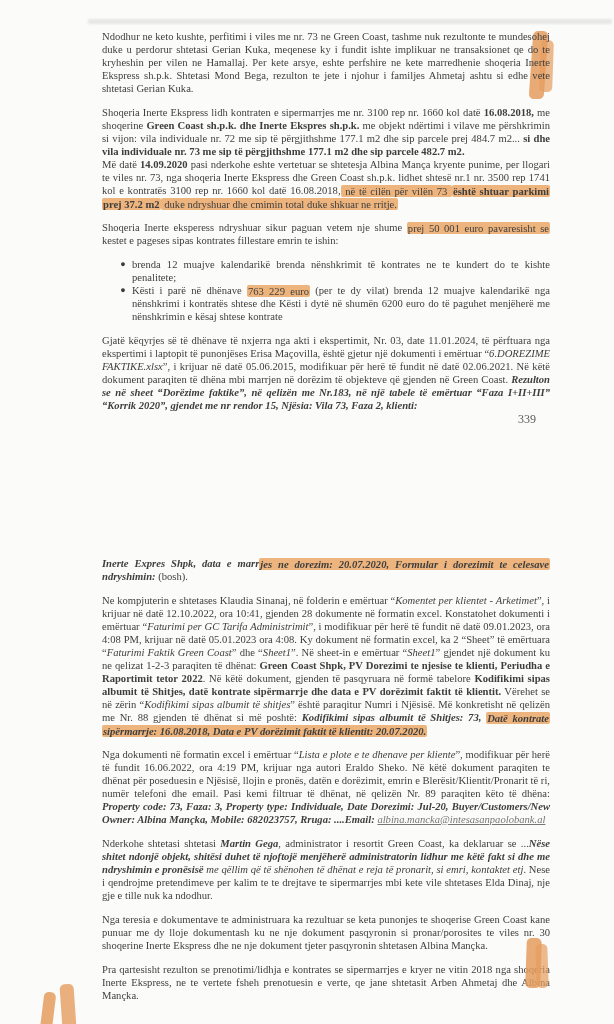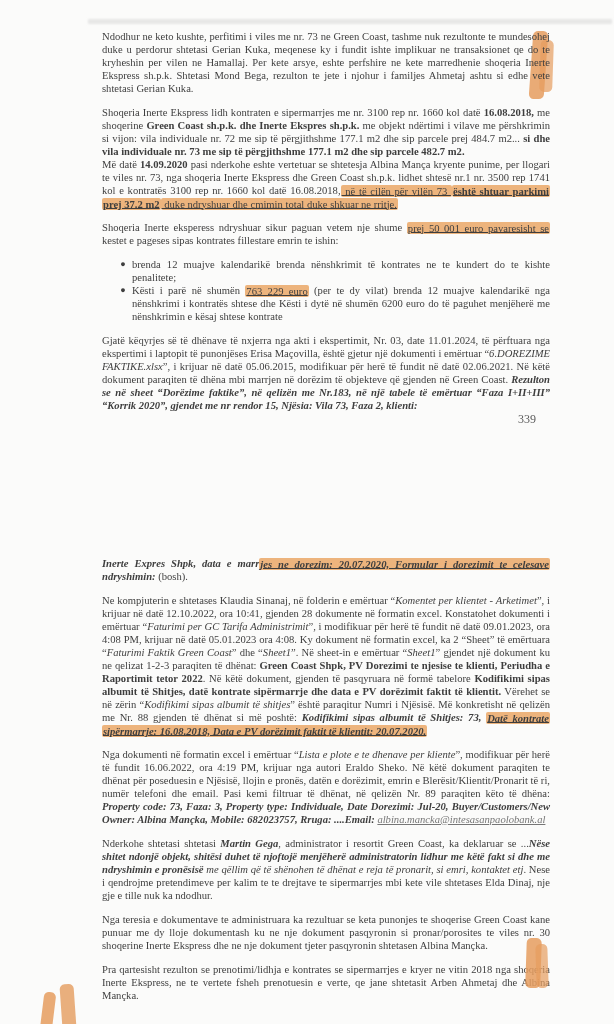--- a/index.html
+++ b/index.html
@@ -24,21 +24,21 @@
   #pg1 { top:30px; }
   #pg2 { top:557px; }
   p { margin:0 0 11px 0; }
   p.tight { margin-bottom:0; }
   .b  { font-weight:bold; }
   .i  { font-style:italic; }
   .bi { font-weight:bold; font-style:italic; }
   .hl {
     background:rgba(233,160,90,.78);
     border-radius:2px; padding:0.5px 1px;
-    box-decoration-break:clone;text-decoration:underline; -webkit-box-decoration-break:clone;
+    box-decoration-break:clone; -webkit-box-decoration-break:clone;
   }
   .link { color:#767676; text-decoration:underline; font-style:italic; }
   .bullets { margin:2px 0 11px 12px; }
   .bullet-row { display:flex; }
   .bullet-glyph { flex:0 0 18px; text-align:center; font-size:9px; line-height:13px; }
   .bullet-text { flex:1; }
   .pagenum { text-align:right; padding-right:14px; font-size:12px; color:#5a5a5a; margin-top:1px; }
   
   .marker-group { position:absolute; }
   .stroke { position:absolute; background:#e59c5e; border-radius:5px; }
@@ -71,21 +71,21 @@
 
   <p><span>Shoqeria Inerte eksperess ndryshuar sikur paguan vetem nje shume </span><span class="hl">prej 50 001 euro pavaresisht se</span><span> kestet e pageses sipas kontrates fillestare emrin te ishin:</span></p>
 
   <div class="bullets">
     <div class="bullet-row">
       <span class="bullet-glyph">●</span>
       <span class="bullet-text"><span>brenda 12 muajve kalendarikë brenda nënshkrimit të kontrates ne te kundert do te kishte penalitete;</span></span>
     </div>
     <div class="bullet-row">
       <span class="bullet-glyph">●</span>
-      <span class="bullet-text"><span>Kësti i parë në shumën </span><span class="hl">763 229 euro</span><span> (per te dy vilat) brenda 12 muajve kalendarikë nga nënshkrimi i kontratës shtese dhe Kësti i dytë në shumën 6200 euro do të paguhet menjëherë me nënshkrimin e kësaj shtese kontrate</span></span>
+      <span class="bullet-text"><span>Kësti i parë në dhënave </span><span class="hl">763 229 euro</span><span> (per te dy vilat) brenda 12 muajve kalendarikë nga nënshkrimi i kontratës shtese dhe Kësti i dytë në shumën 6200 euro do të paguhet menjëherë me nënshkrimin e kësaj shtese kontrate</span></span>
     </div>
   </div>
 
   <p class="tight"><span>Gjatë këqyrjes së të dhënave të nxjerra nga akti i ekspertimit, Nr. 03, date 11.01.2024, të përftuara nga ekspertimi i laptopit të punonjëses Erisa Maçovilla, është gjetur një dokumenti i emërtuar “</span><span class="i">6.DOREZIME FAKTIKE.xlsx</span><span>”, i krijuar në datë 05.06.2015, modifikuar për herë të fundit në datë 02.06.2021. Në këtë dokument paraqiten të dhëna mbi marrjen në dorëzim të objekteve që gjenden në Green Coast. </span><span class="bi">Rezulton se në sheet “Dorëzime faktike”, në qelizën me Nr.183, në një tabele të emërtuar “Faza I+II+III” “Korrik 2020”, gjendet me nr rendor 15, Njësia: Vila 73, Faza 2, klienti:</span></p>
 
   <div class="pagenum">339</div>
 </div>
 
 <div class="page" id="pg2">
   <p><span class="bi">Inerte Expres Shpk, data e marr</span><span class="bi hl">jes ne dorezim: 20.07.2020, Formular i dorezimit te celesave</span><span class="bi"> ndryshimin:</span><span> (bosh).</span></p>

